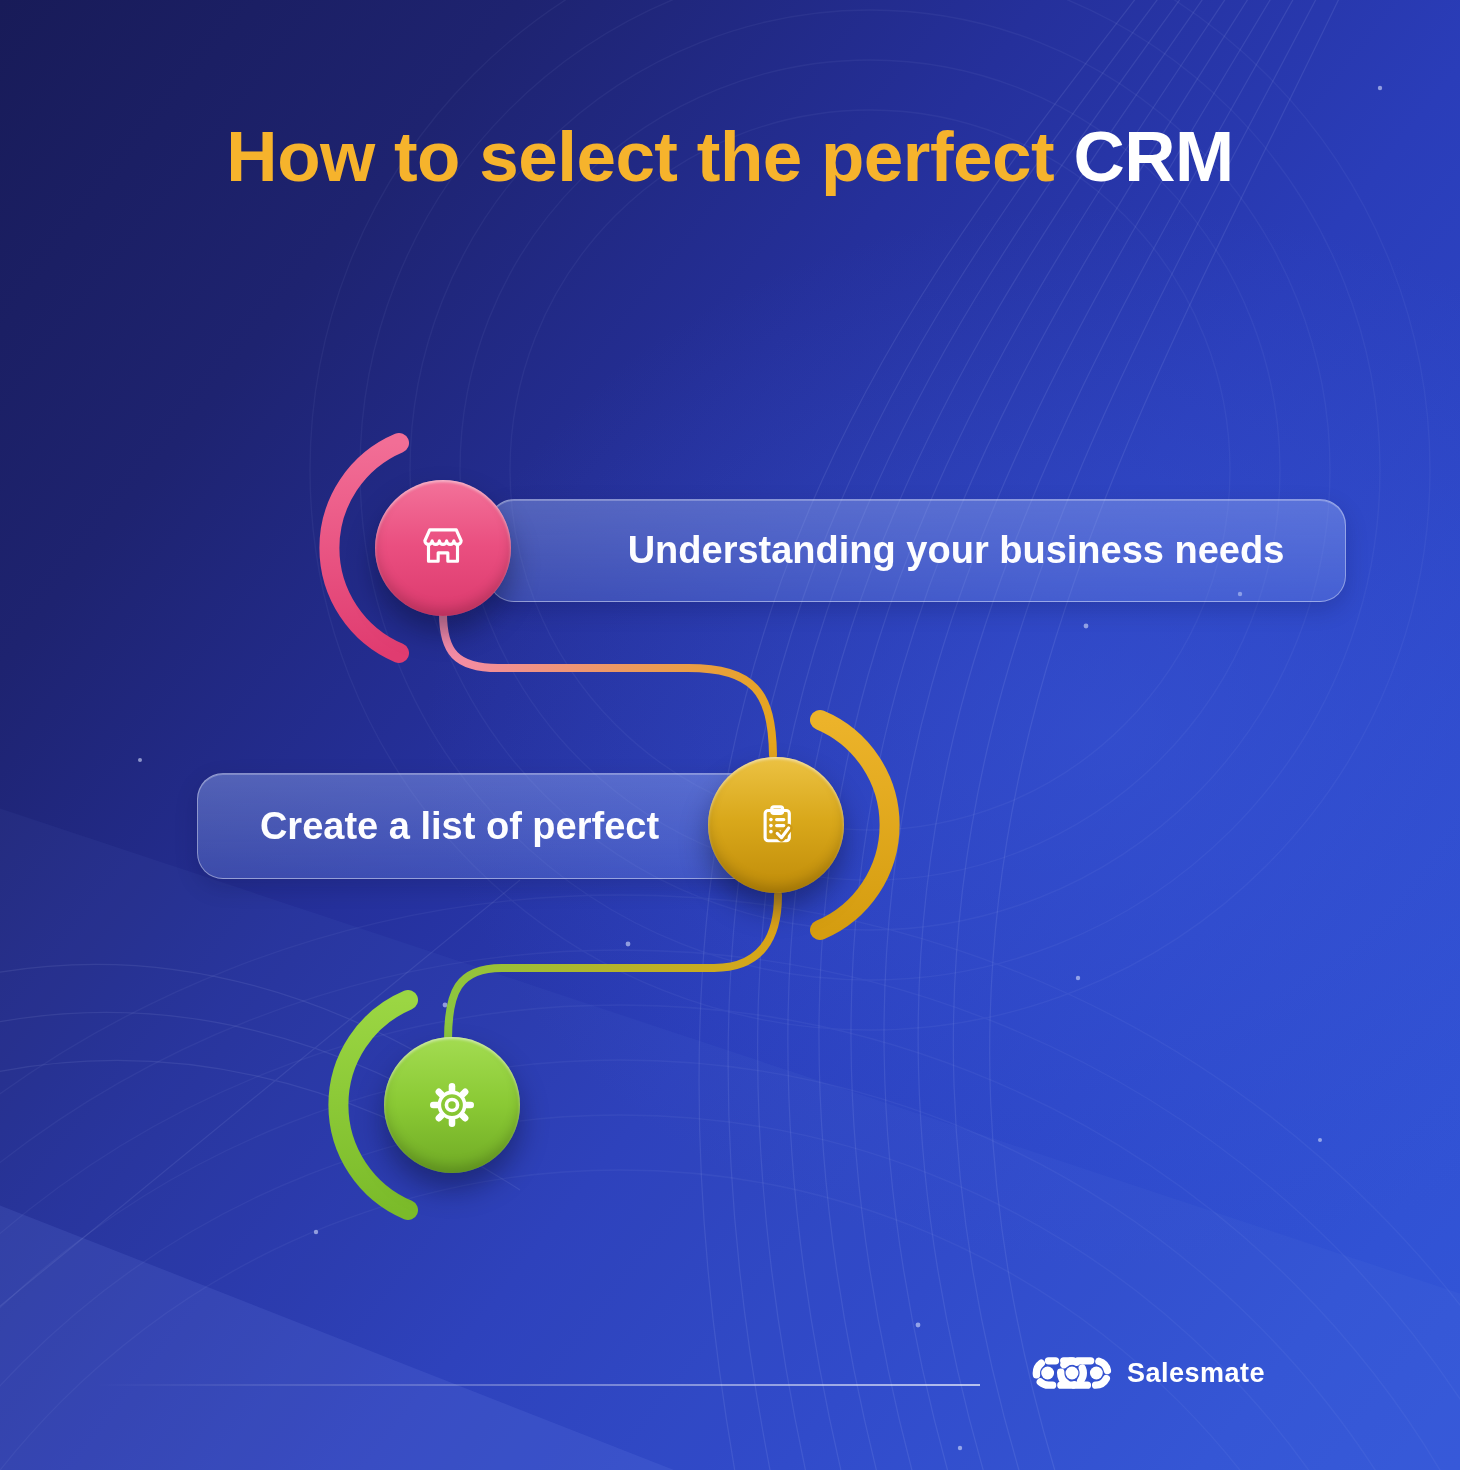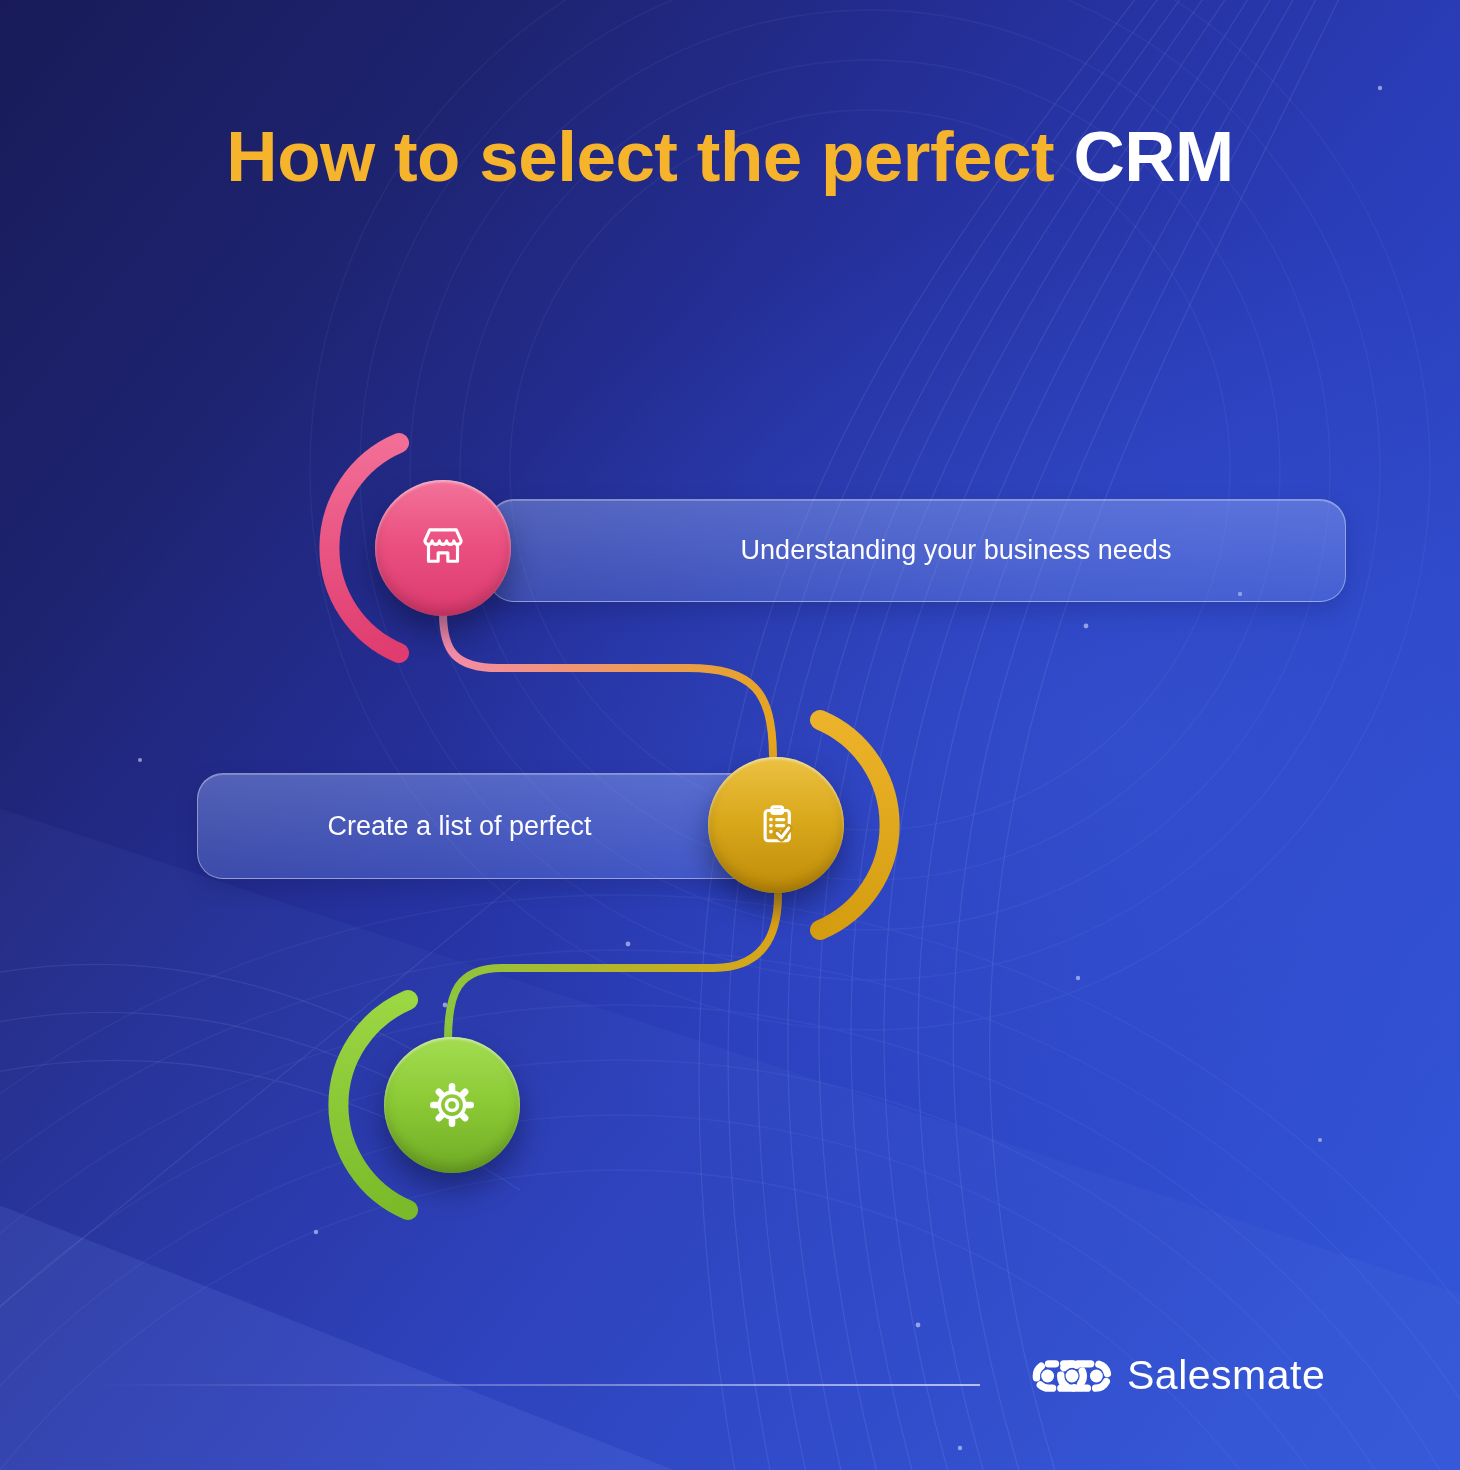--- a/index.html
+++ b/index.html
@@ -19,21 +19,21 @@
   svg.decor{position:absolute;left:0;top:0;}
   .title{
     position:absolute;left:0;top:102px;width:100%;text-align:center;
     font-size:71px;font-weight:bold;line-height:93px;letter-spacing:-.5px;color:#fff;margin-top:8px;
   }
   .title .hl{color:#f6b32c;}
   .pill{
     position:absolute;display:flex;align-items:center;justify-content:center;
     background:linear-gradient(180deg,rgba(152,176,246,.42),rgba(118,146,234,.30));
     border:1.5px solid rgba(255,255,255,.38);
-    border-radius:26px;color:#fdfdff;font-weight:normal;font-size:27px;
+    border-radius:26px;color:#fdfdff;font-weight:bold;font-size:38px;
     box-shadow:inset 0 1px 0 rgba(255,255,255,.25), 0 8px 22px rgba(10,12,50,.18);
     white-space:nowrap;
   }
   .pill1{left:488px;top:499px;width:778px;height:101px;padding-left:78px;}
   .pill2{left:197px;top:773px;width:523px;height:104px;padding-right:66px;}
   .pill3{left:499px;top:1057px;width:458px;height:100px;padding-left:66px;}
   .node{
     position:absolute;width:136px;height:136px;border-radius:50%;
     display:flex;align-items:center;justify-content:center;
     box-shadow:0 16px 28px rgba(8,10,40,.40), inset 0 2px 3px rgba(255,255,255,.50), inset 0 -7px 12px rgba(0,0,0,.17);
@@ -41,21 +41,21 @@
   .node1{left:375px;top:480px;background:linear-gradient(180deg,#f3729a 0%,#ea4f80 48%,#dc3a6e 100%);}
   .node2{left:708px;top:757px;background:linear-gradient(180deg,#ecc243 0%,#d9a81b 46%,#c08c09 100%);}
   .node3{left:384px;top:1037px;background:linear-gradient(180deg,#a3dc51 0%,#8bca35 48%,#70ab25 100%);}
   .divider{
     position:absolute;left:95px;top:1384px;width:885px;height:2px;
     background:linear-gradient(90deg,rgba(255,255,255,0),rgba(255,255,255,.22) 40%,rgba(255,255,255,.65) 100%);
   }
   .brand{
     position:absolute;left:1032px;top:1352px;display:flex;align-items:center;gap:15px;color:#fff;
   }
-  .brand .name{font-size:41px;font-weight:normal;letter-spacing:.5px;}
+  .brand .name{font-size:27px;font-weight:bold;letter-spacing:.5px;}
 </style>
 </head>
 <body>
 
 <div class="canvas">
 
   <div class="band2"></div>
   <div class="band"></div>
 
   <svg class="decor" width="1460" height="1470" viewBox="0 0 1460 1470">

